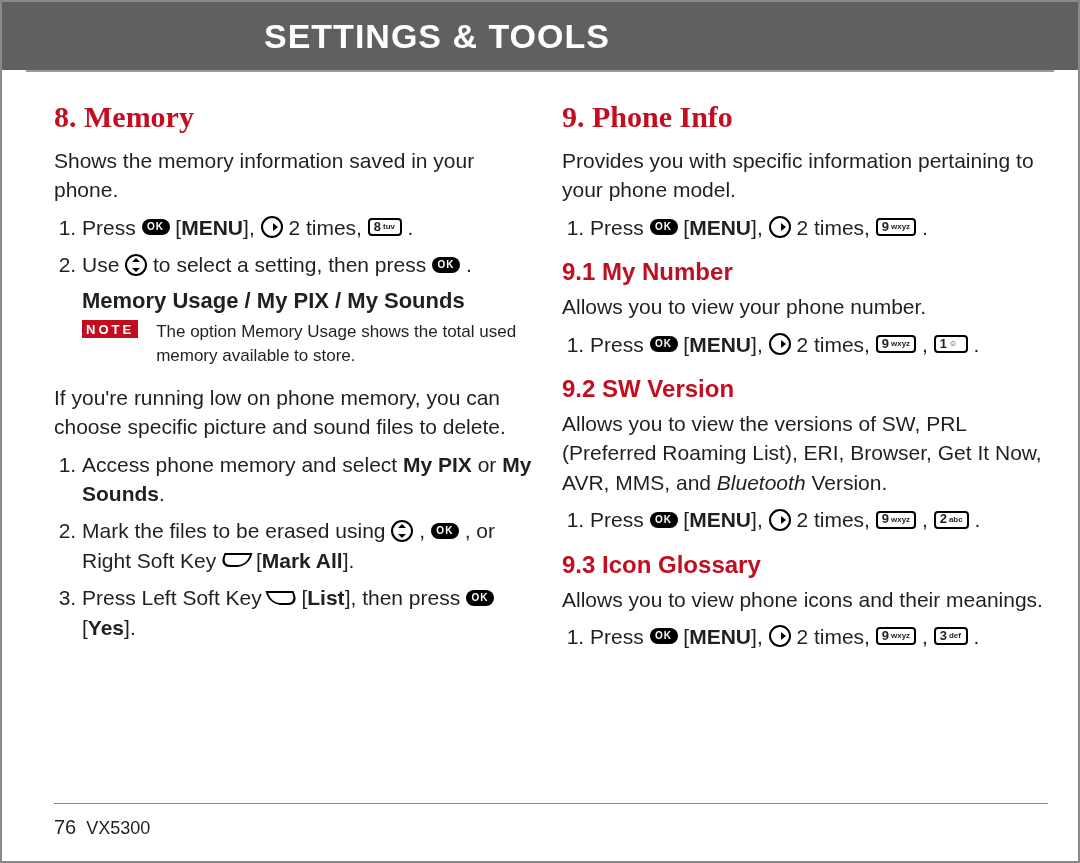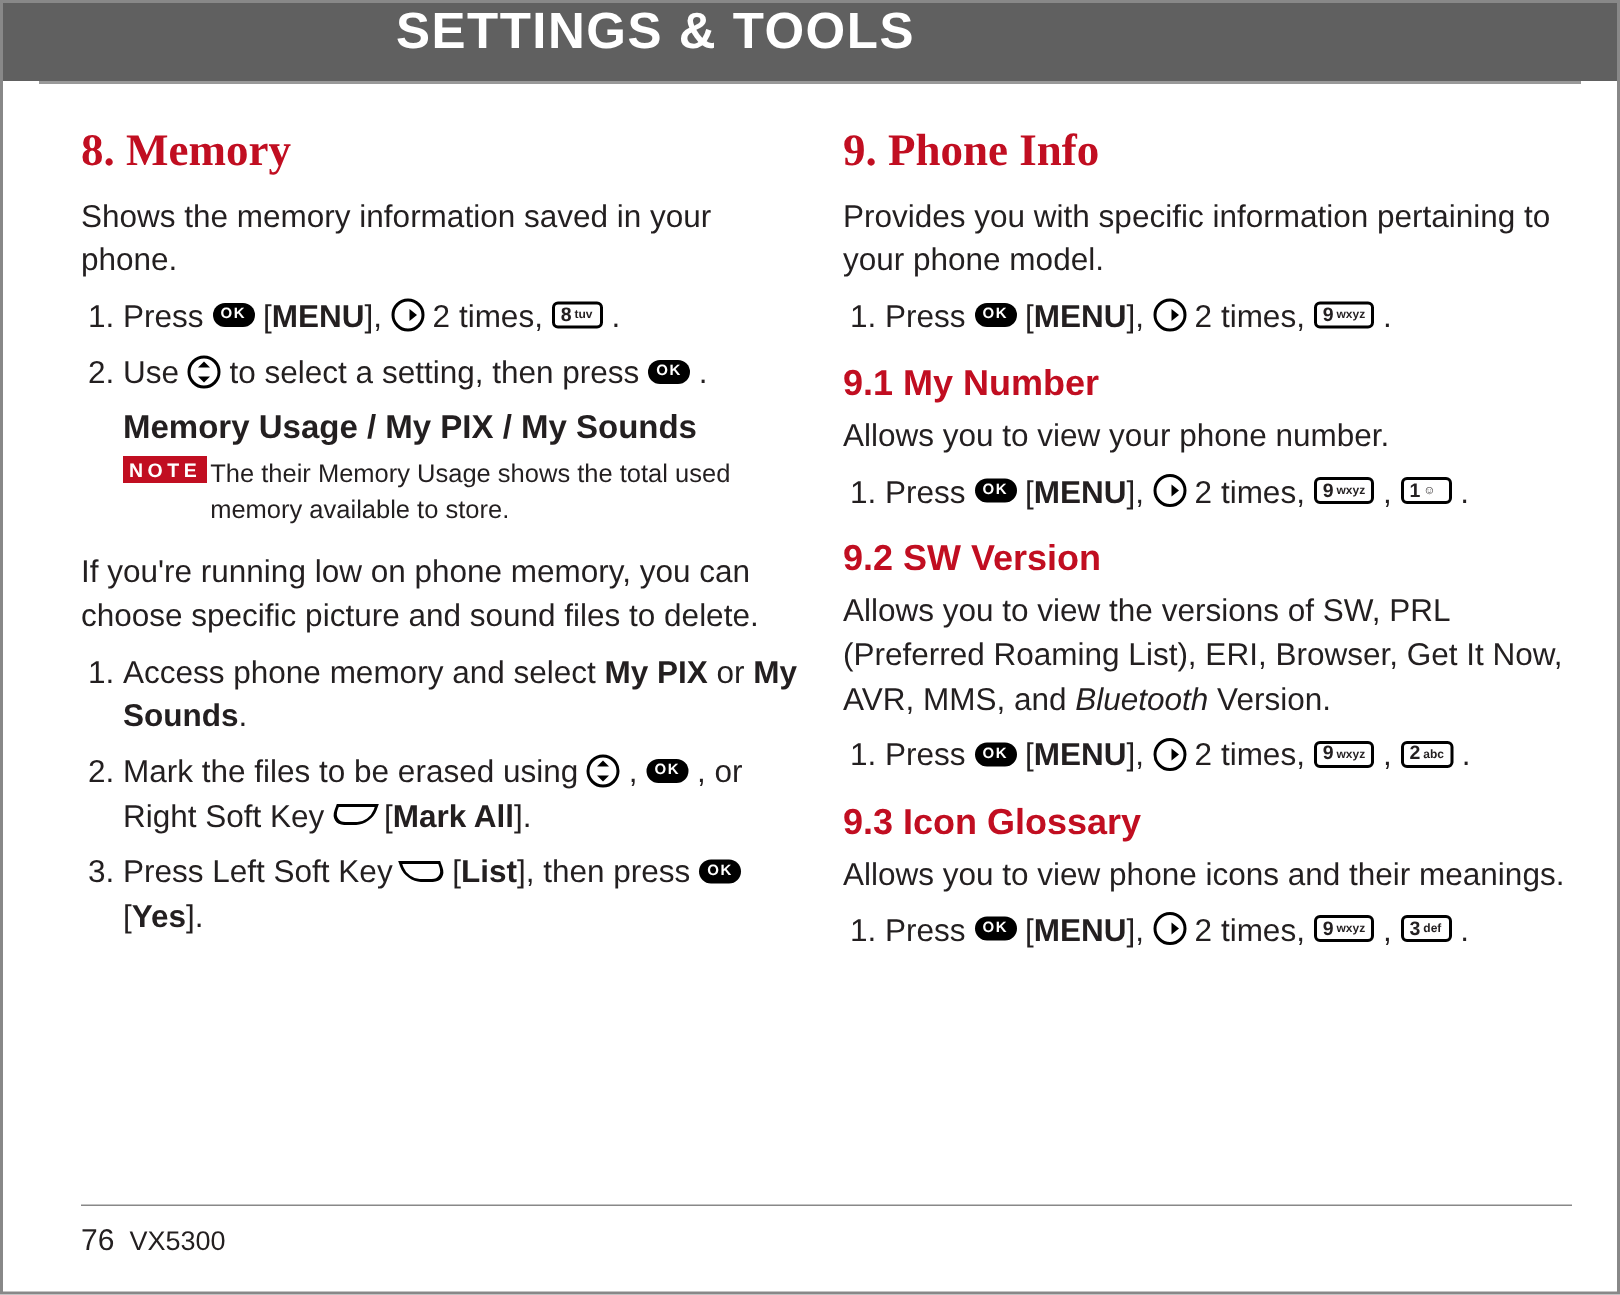--- a/index.html
+++ b/index.html
@@ -6,24 +6,24 @@
   body {
     width:1080px; height:863px;
     font-family: Arial, Helvetica, sans-serif;
     color:#231f20;
     background:#fff;
     position:relative;
     box-sizing:border-box;
     border:2px solid #888;
   }
   .topbar {
-    height:52px;
+    height:68px;
     background:#606060;
     display:flex;
-    align-items:flex-start;
+    align-items:center;
   }
   .topbar .photo {
     width:200px;
     background:linear-gradient(120deg,#bbb 0%,#888 40%,#555 60%,#999 100%);
     border-right:2px solid #444;
     position:relative;
     overflow:hidden;
   }
   .topbar .photo::before{
     content:"";
@@ -71,21 +71,21 @@
     font-size:21px;
     line-height:1.4;
     margin:4px 0 8px 0;
   }
   ol { margin:0 0 8px 0; padding-left:28px; }
   ol li { margin-bottom:8px; }
   .bold { font-weight:bold; }
   .indent-line { margin-left:28px; font-weight:bold; font-size:22px; }
   .note-row {
     display:flex;
-    gap:2px;
+    gap:18px;
     margin:6px 0 14px 28px;
     font-size:17px;
     line-height:1.45;
   }
   .note-label {
     background:#c10e21;
     color:#fff;
     font-weight:bold;
     letter-spacing:3px;
     font-size:13px;
@@ -212,21 +212,21 @@
         <span class="updown-circle"></span>
         <span>  to select a setting, then press </span>
         <span class="ok-icon">OK</span>
         <span> .</span>
       </li>
     </ol>
     <div class="indent-line">Memory Usage / My PIX / My Sounds</div>
 
     <div class="note-row">
       <span class="note-label">NOTE</span>
-      <span>The their Memory Usage shows the total used memory available to store.</span>
+      <span>The option Memory Usage shows the total used memory available to store.</span>
     </div>
 
     <p>If you're running low on phone memory, you can choose specific picture and sound files to delete.</p>
 
     <ol>
       <li>
         <span>Access phone memory and select </span><span class="bold">My PIX</span><span> or </span><span class="bold">My Sounds</span><span>.</span>
       </li>
       <li>
         <span>Mark the files to be erased using  </span>

